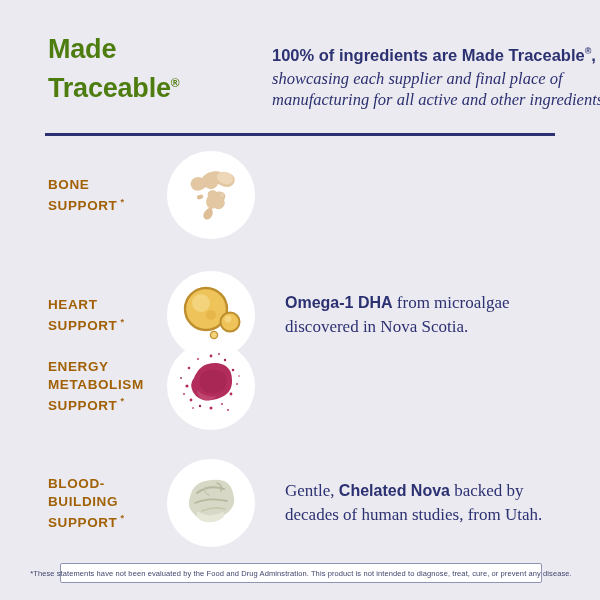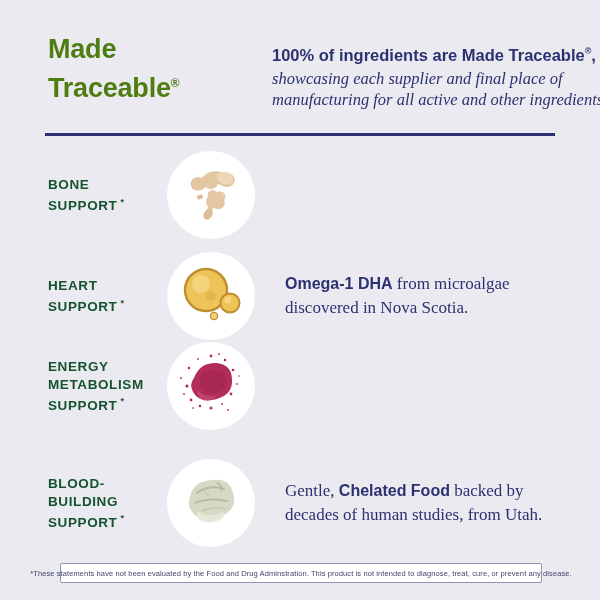--- a/index.html
+++ b/index.html
@@ -35,21 +35,21 @@
   .divider{
     position:absolute;left:45px;top:125px;width:510px;height:3px;
     background:#2B3171;border:none;
   }
 
   
   .row{position:absolute;left:0;width:600px;height:88px;}
   .row-label{
     position:absolute;left:48px;top:50%;transform:translateY(-50%);
     width:118px;font-size:13.5px;font-weight:bold;line-height:17.5px;
-    letter-spacing:0.6px;white-space:pre-line;color:#14532d;
+    letter-spacing:0.6px;white-space:pre-line;color:#a16207;
   }
   .row-label sup{font-size:9px;margin-left:3px;vertical-align:super;letter-spacing:0;}
   .swatch{
     position:absolute;left:167px;top:0;width:88px;height:88px;
     background:#FFFFFF;border-radius:50%;
     display:flex;align-items:center;justify-content:center;
   }
   .swatch svg{display:block;}
   .row-text{
     position:absolute;left:285px;top:50%;transform:translateY(-50%);
@@ -98,21 +98,21 @@
           <path d="M52,22 C58,19 66,22 66,28 C66,33 60,35 55,32 C50,30 48,24 52,22 Z" fill="#EDD7B8"></path>
           <path d="M41,45 C39,40 46,37 50,41 C56,39 61,44 57,49 C60,54 54,61 48,57 C42,60 36,53 41,45 Z" fill="#E3C7A2"></path>
           <path d="M44,57 C47,60 46,66 42,68 C38,70 35,66 37,62 C39,59 42,56 44,57 Z" fill="#DDBE96"></path>
           <ellipse cx="33" cy="46" rx="3.2" ry="2.2" fill="#DDBE96" transform="rotate(-20 33 46)"></ellipse>
           <ellipse cx="55" cy="44" rx="2.4" ry="1.8" fill="#E8D0AE"></ellipse>
         </g>
       </svg>
     </div>
   </div>
 
-  <div class="row" style="top:252px">
+  <div class="row" style="top:271px">
     <div class="row-label"><span>HEART
 SUPPORT</span><sup>*</sup></div>
     <div class="swatch">
       <svg width="88" height="88" viewBox="0 0 88 88" aria-hidden="true">
         <g>
           <circle cx="39" cy="38" r="21" fill="#EEC45A" stroke="#BE8E2E" stroke-width="2.4"></circle>
           <circle cx="34" cy="32" r="9" fill="#F4D884" opacity="0.8"></circle>
           <circle cx="44" cy="44" r="5" fill="#E4B143" opacity="0.7"></circle>
           <circle cx="63" cy="51" r="9.5" fill="#EEC45A" stroke="#BE8E2E" stroke-width="2"></circle>
           <circle cx="61" cy="48" r="3.5" fill="#F4D884" opacity="0.85"></circle>
@@ -168,21 +168,21 @@
           <path d="M23,38 Q26,22 45,21 Q63,19 66,34 Q71,48 56,57 Q40,66 29,57 Q19,49 23,38 Z" fill="#D7D9C6"></path>
           <path d="M30,52 Q42,60 56,53 Q60,58 50,62 Q36,66 30,58 Z" fill="#E6E7D6"></path>
           <path d="M30,34 Q42,25 57,30" stroke="#B5B99E" stroke-width="2" fill="none" stroke-linecap="round"></path>
           <path d="M28,44 Q42,38 60,42" stroke="#B5B99E" stroke-width="1.8" fill="none" stroke-linecap="round"></path>
           <path d="M35,52 Q46,47 58,50" stroke="#C4C8AE" stroke-width="1.6" fill="none" stroke-linecap="round"></path>
           <path d="M38,28 Q36,34 42,36" stroke="#C4C8AE" stroke-width="1.4" fill="none" stroke-linecap="round"></path>
           <path d="M50,24 Q56,26 54,32" stroke="#B5B99E" stroke-width="1.4" fill="none" stroke-linecap="round"></path>
         </g>
       </svg>
     </div>
-    <div class="row-text"><span>Gentle, </span><b>Chelated Food</b><span> backed by
+    <div class="row-text"><span>Gentle, </span><b>Chelated Nova</b><span> backed by
 decades of human studies, from Utah.</span></div>
   </div>
 
   <div class="disclaimer">
     <span>*These statements have not been evaluated by the Food and Drug Adminstration. This product is not intended to diagnose, treat, cure, or prevent any disease.</span>
   </div>
 
 </div>
 
 </body></html>

